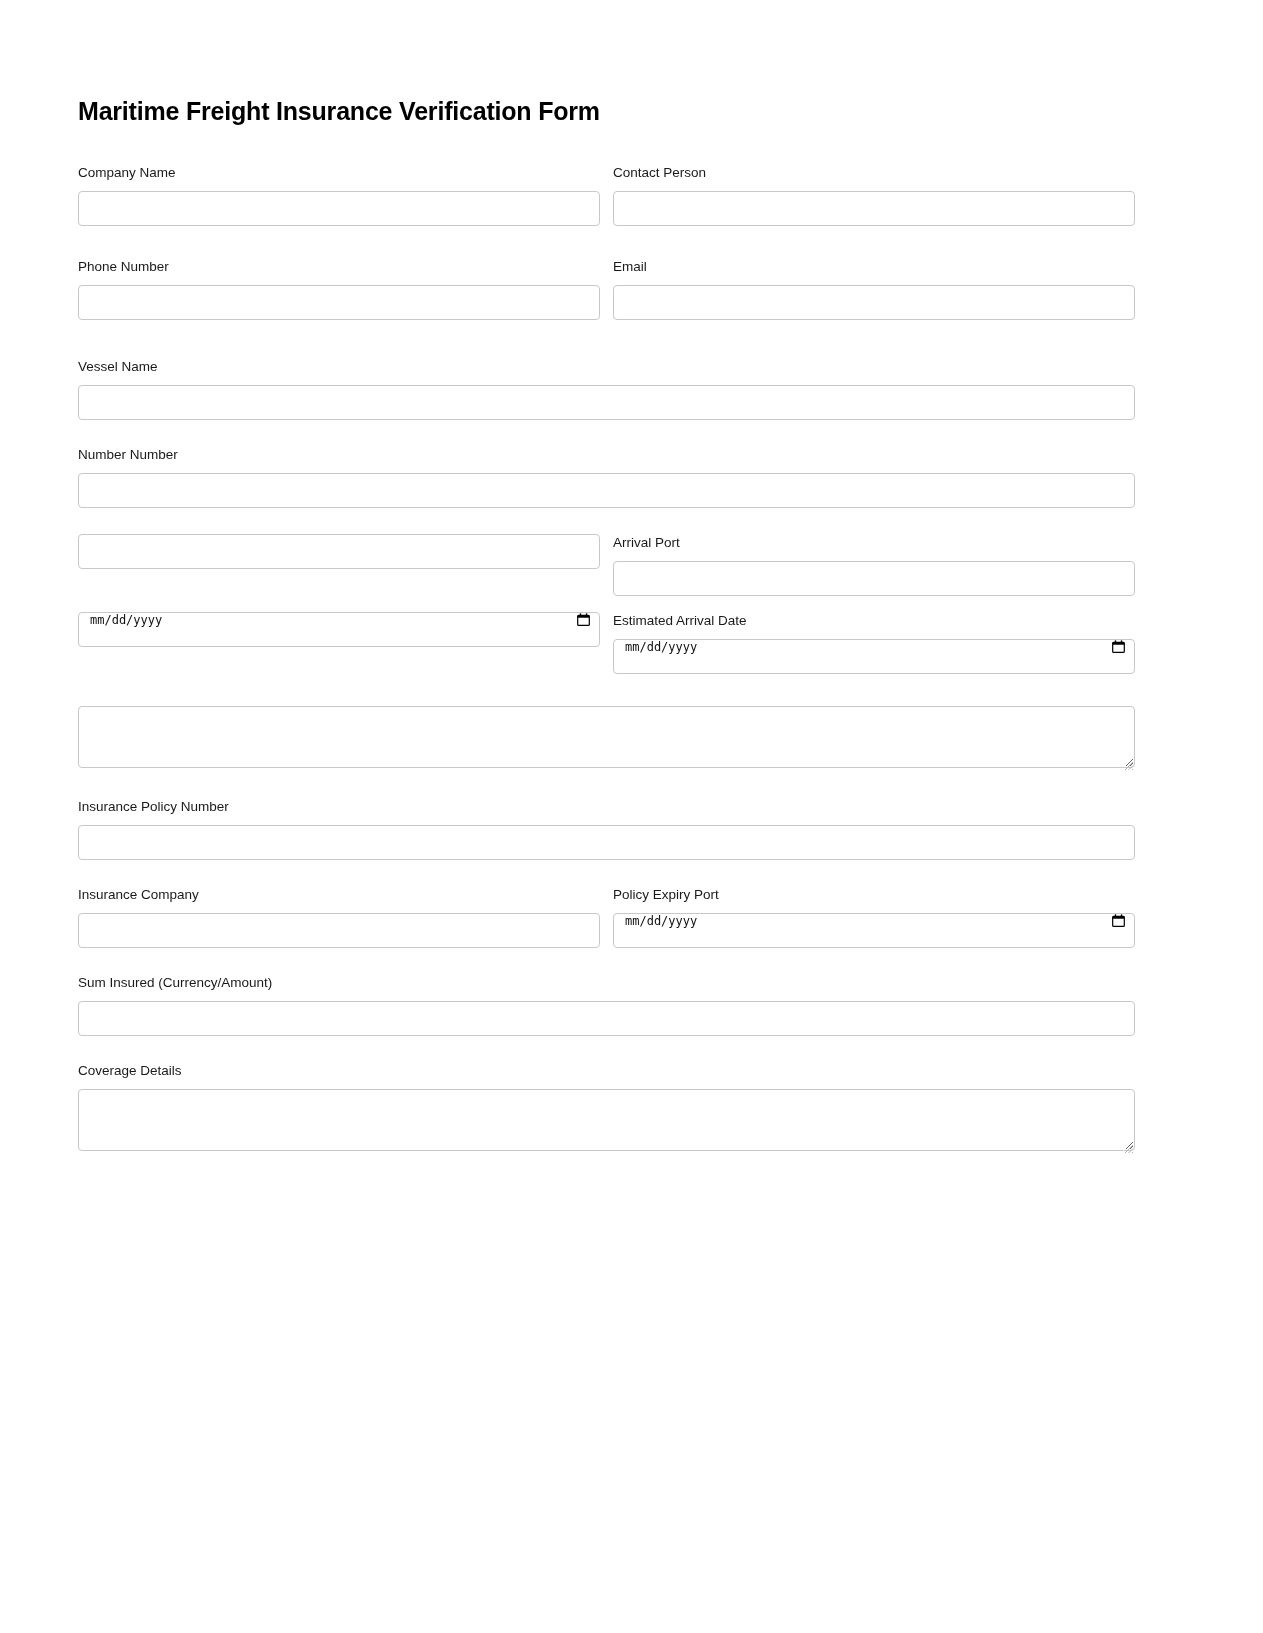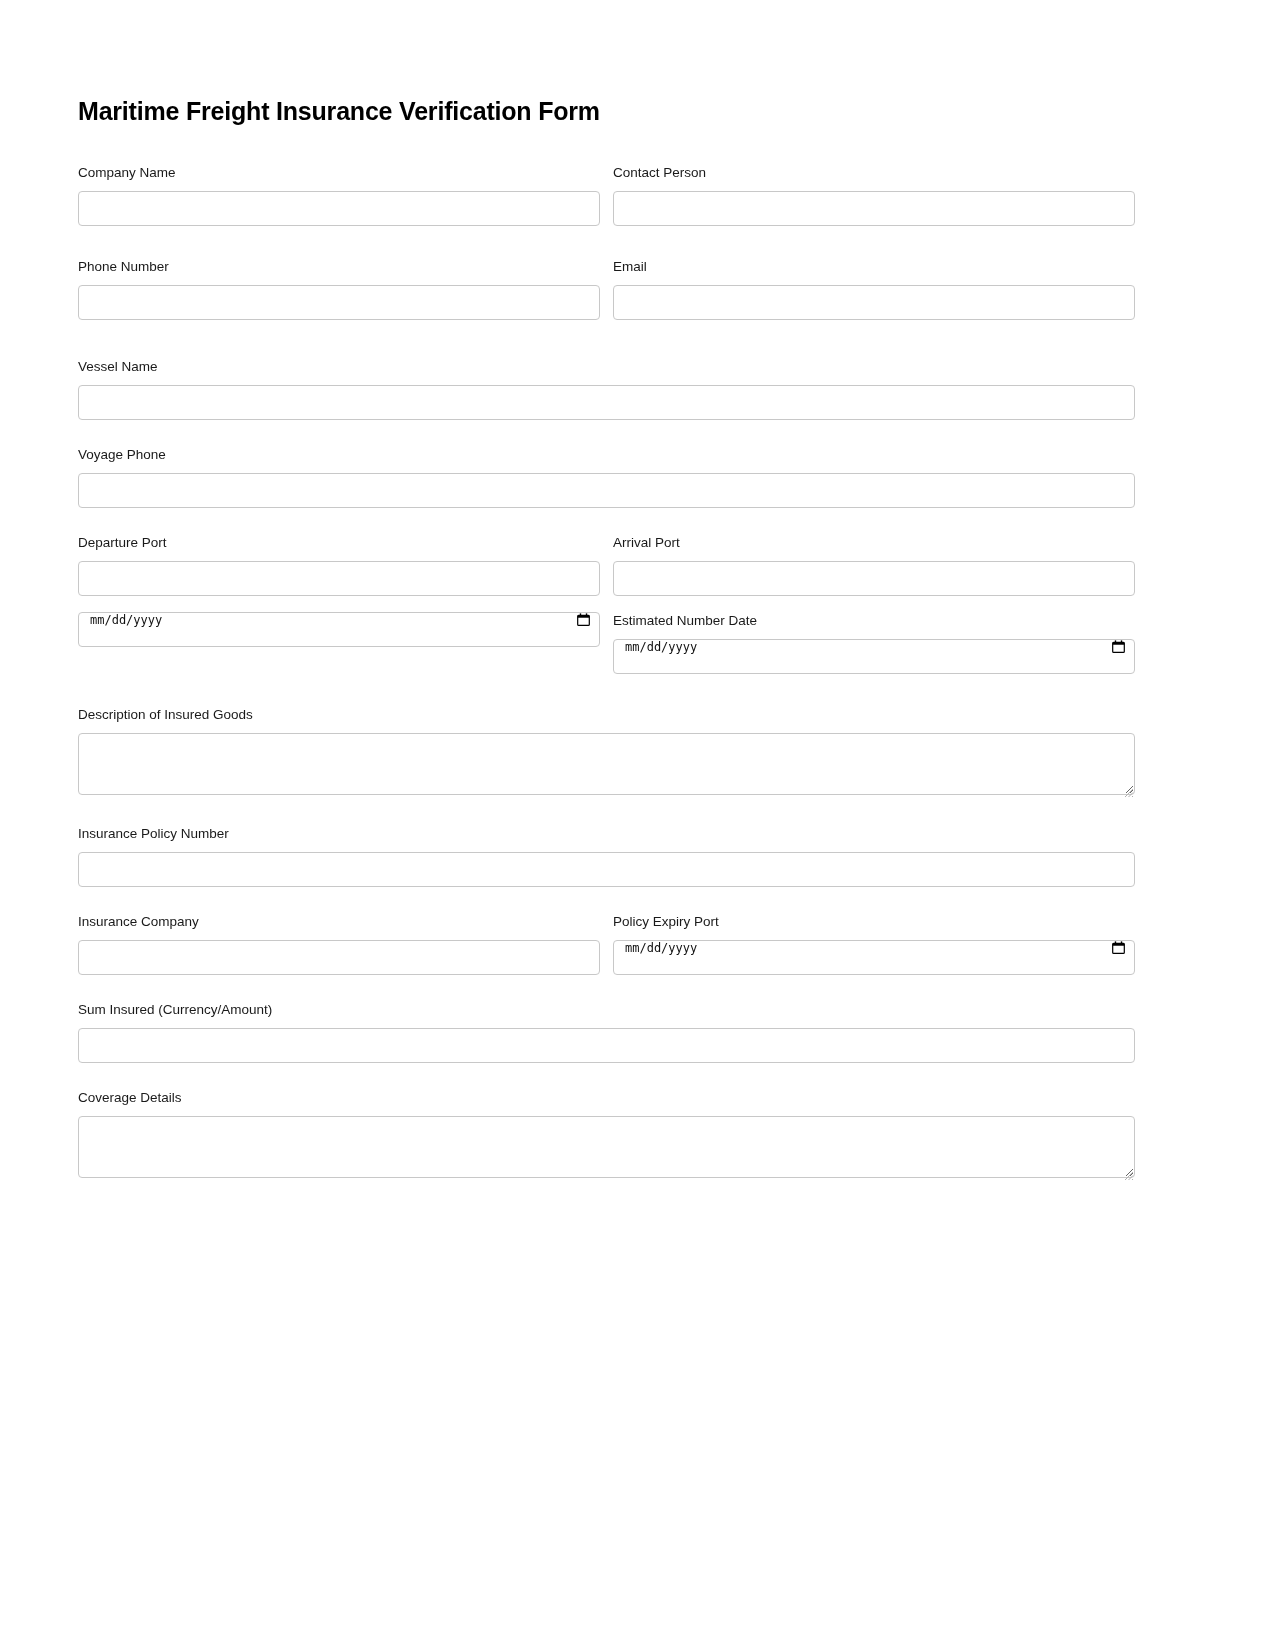--- a/index.html
+++ b/index.html
@@ -161,30 +161,29 @@
       <div class="field">
         <label class="field-label">Vessel Name</label>
         <input class="input-box" type="text" placeholder="" style="">
       </div>
     </div>
 
     <div class="sp-26"></div>
 
     <div class="row full">
       <div class="field">
-        <label class="field-label">Voyage Phone</label>
-        <input class="input-box" type="text" placeholder="" style="">
-      </div>
-    </div>
-
-    <div class="sp-26"></div>
-
-    <div class="row cols2">
-      <div class="field">
-        <label class="field-label">Departure Port</label>
+        <label class="field-label">Number Number</label>
+        <input class="input-box" type="text" placeholder="" style="">
+      </div>
+    </div>
+
+    <div class="sp-26"></div>
+
+    <div class="row cols2">
+      <div class="field">
         <input class="input-box" type="text" placeholder="" style="">
       </div>
       <div class="field">
         <label class="field-label">Arrival Port</label>
         <input class="input-box" type="text" placeholder="" style="">
       </div>
     </div>
 
     <div class="sp-16"></div>
 
@@ -194,38 +193,37 @@
           <span class="date-text">mm/dd/yyyy</span>
           <svg class="cal-icon" viewBox="0 0 14 14" xmlns="http://www.w3.org/2000/svg">
             <rect x="0.75" y="2.5" width="12.5" height="10.75" rx="1" fill="none" stroke="#000" stroke-width="1.3"></rect>
             <rect x="0.75" y="2.5" width="12.5" height="2.6" fill="#000"></rect>
             <rect x="3" y="0.4" width="1.5" height="3" fill="#000"></rect>
             <rect x="9.5" y="0.4" width="1.5" height="3" fill="#000"></rect>
           </svg>
         </div>
       </div>
       <div class="field">
-        <label class="field-label">Estimated Number Date</label>
+        <label class="field-label">Estimated Arrival Date</label>
         <div class="date-box">
           <span class="date-text">mm/dd/yyyy</span>
           <svg class="cal-icon" viewBox="0 0 14 14" xmlns="http://www.w3.org/2000/svg">
             <rect x="0.75" y="2.5" width="12.5" height="10.75" rx="1" fill="none" stroke="#000" stroke-width="1.3"></rect>
             <rect x="0.75" y="2.5" width="12.5" height="2.6" fill="#000"></rect>
             <rect x="3" y="0.4" width="1.5" height="3" fill="#000"></rect>
             <rect x="9.5" y="0.4" width="1.5" height="3" fill="#000"></rect>
           </svg>
         </div>
       </div>
     </div>
 
     <div class="sp-32"></div>
 
     <div class="row full">
       <div class="field">
-        <label class="field-label">Description of Insured Goods</label>
         <div style="position:relative;">
           <textarea class="textarea-box" placeholder="" style=""></textarea>
           <svg class="resize-grip" viewBox="0 0 11 11" xmlns="http://www.w3.org/2000/svg">
             <path d="M10 2 L2 10 M10 5.5 L5.5 10 M10 9 L9 10" stroke="#b0b0b0" stroke-width="1" fill="none"></path>
           </svg>
         </div>
       </div>
     </div>
 
     <div class="sp-26"></div>

